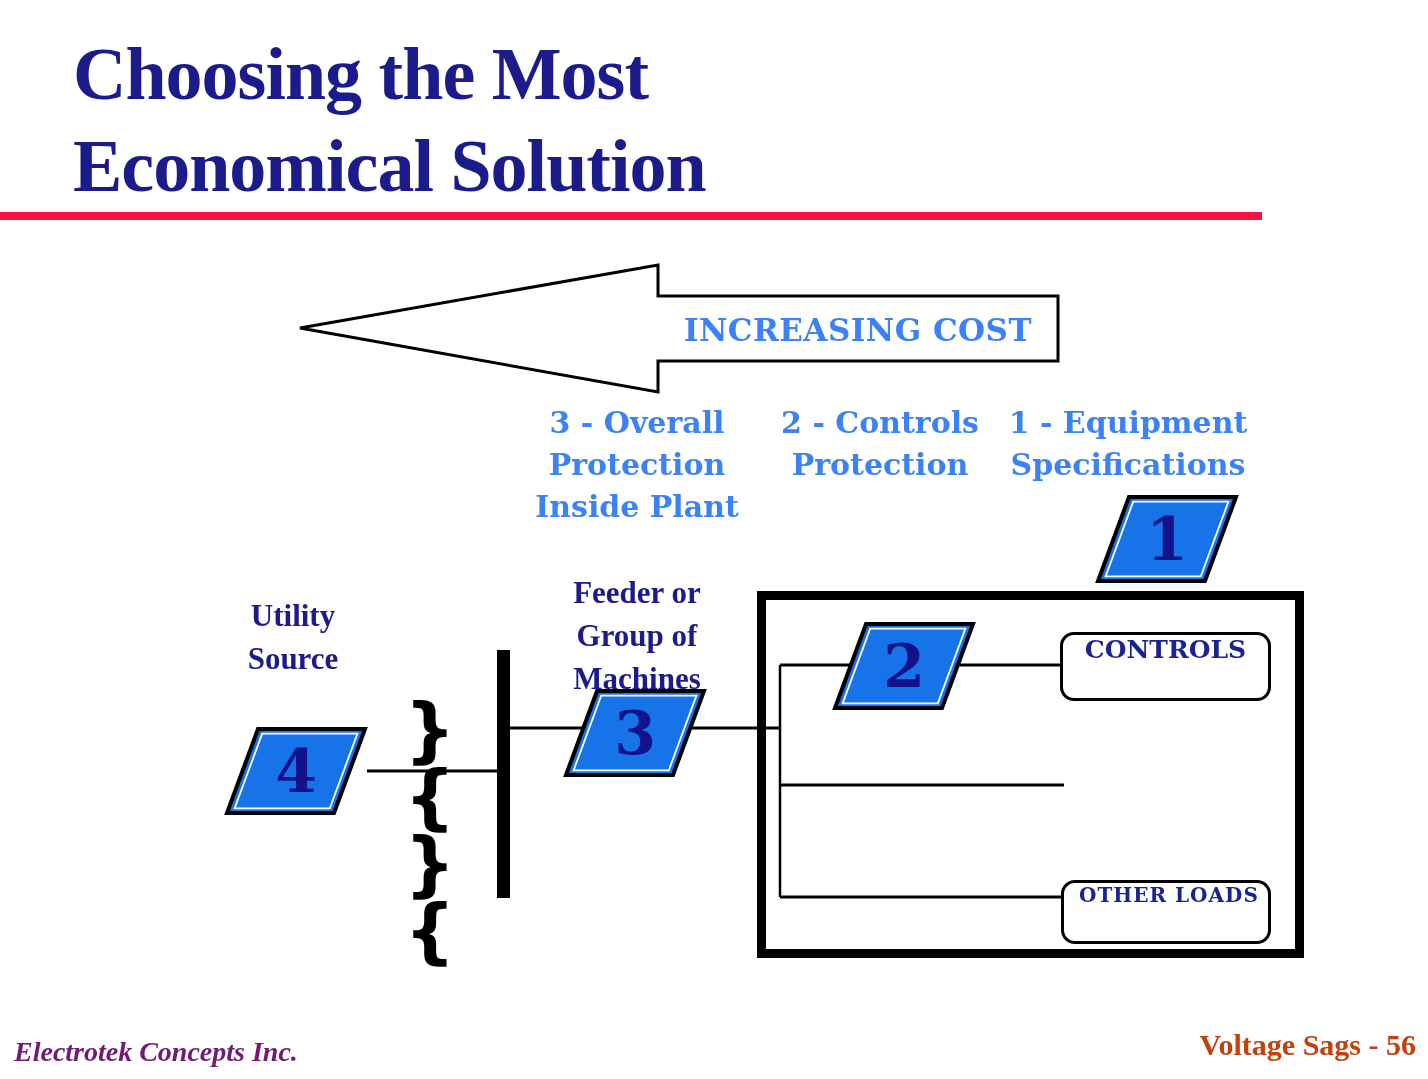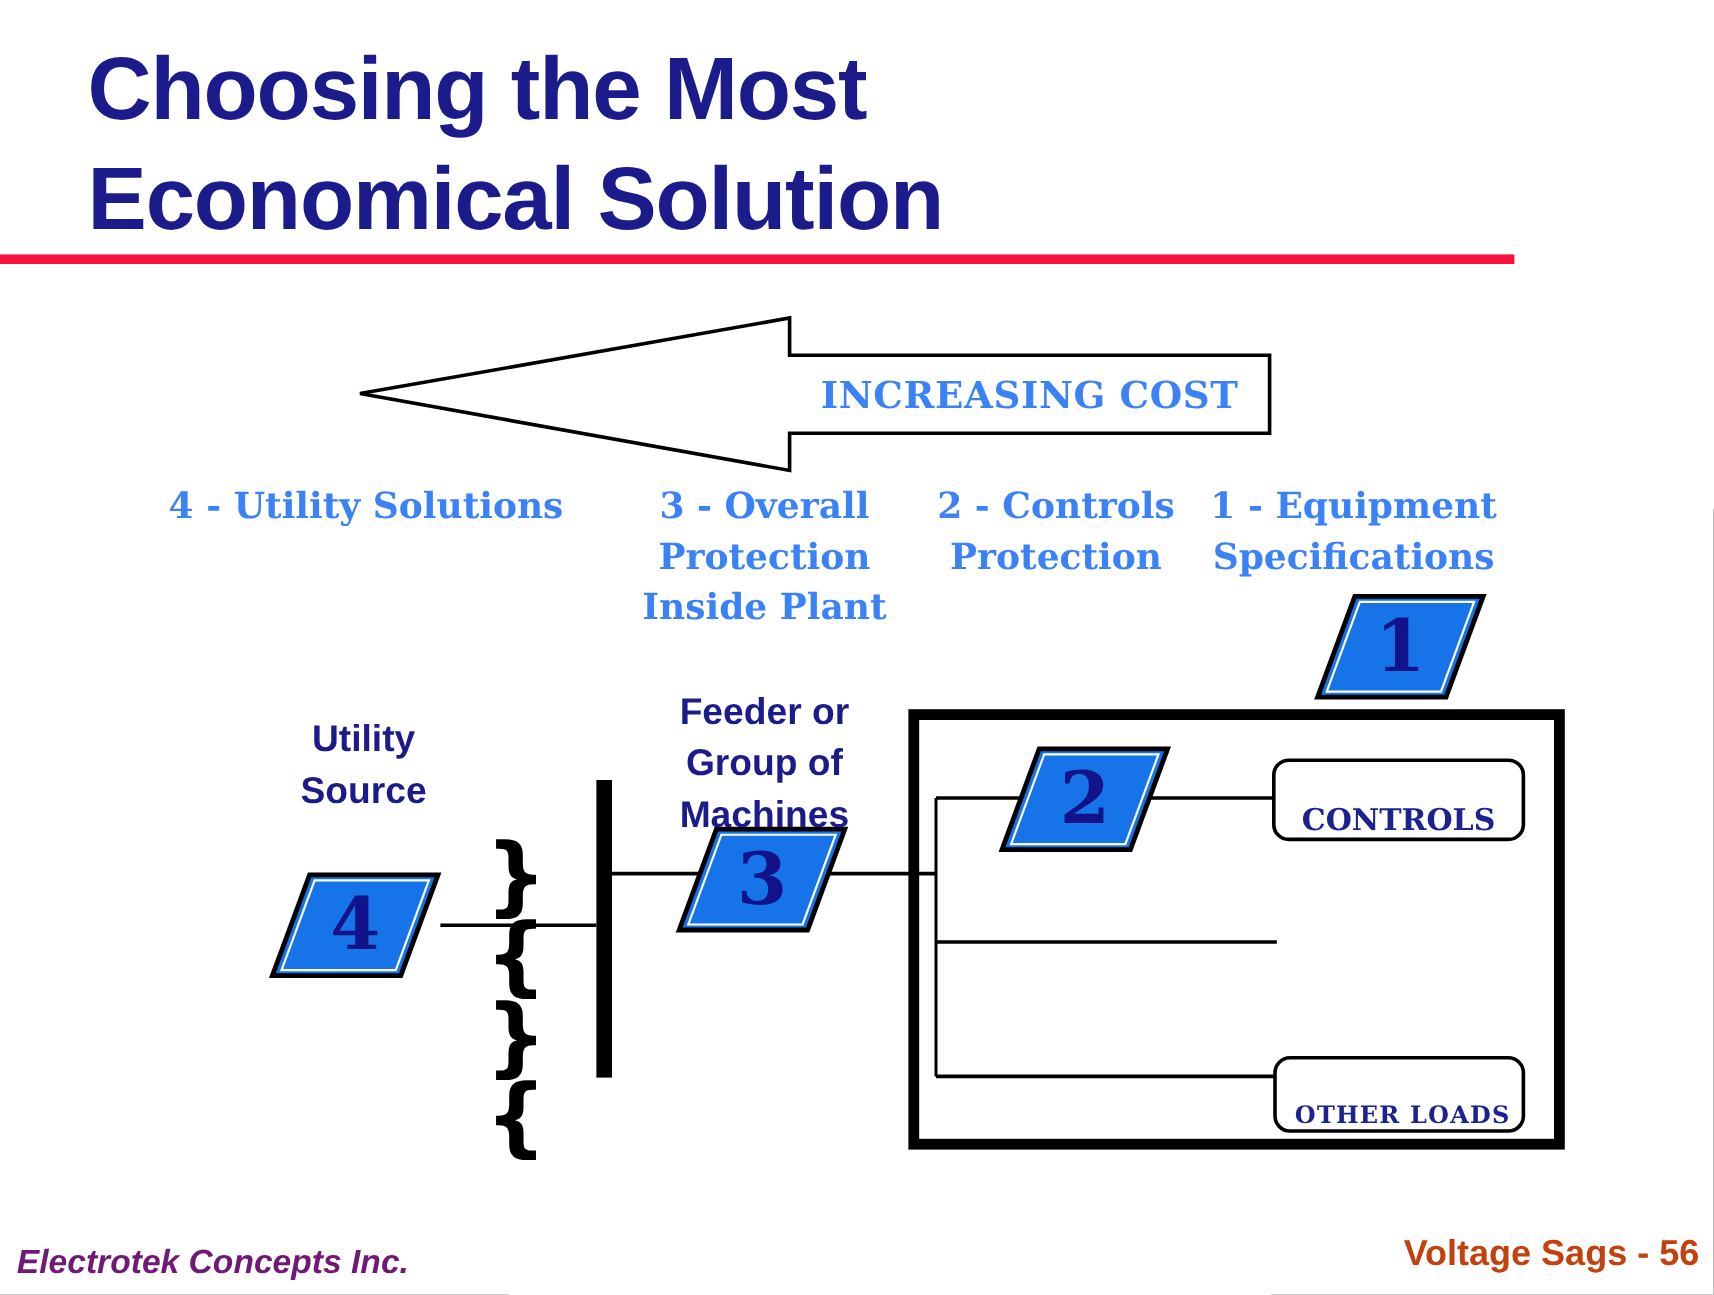--- a/index.html
+++ b/index.html
@@ -3,21 +3,21 @@
 <meta charset="utf-8">
 <style>
   html,body{margin:0;padding:0;background:#888;}
   .slide{
     position:relative;
     width:1428px;height:1079px;
     background:#ffffff;
     overflow:hidden;
     font-family:"Liberation Sans", sans-serif;
   }
-  .abs{position:absolute;}
+  .abs{position:absolute;font-family:Liberation Serif, serif;}
   .preline{white-space:pre-line;}
   .slide-title{
     left:73px;top:28px;width:960px;
     font-size:74px;line-height:92px;font-weight:800;letter-spacing:-1px;
     color:#1b1b8c;
   }
   .title-underline{
     left:0;top:212px;width:1262px;height:8px;background:#f8133f;
   }
   .serif{font-family:"DejaVu Serif","Liberation Serif",serif;font-weight:bold;color:#3b82f6;}
@@ -28,38 +28,38 @@
   .col-label{
     top:402px;text-align:center;font-size:30px;line-height:42px;
   }
   .col-4{left:115px;width:380px;}
   .col-3{left:487px;width:300px;}
   .col-2{left:757px;width:246px;}
   .col-1{left:983px;width:290px;}
   .sans-label{
     text-align:center;font-size:31px;line-height:43px;font-weight:bold;color:#1b1b8c;
   }
-  .utility-label{left:183px;top:594px;width:240px;}
+  .utility-label{left:173px;top:594px;width:240px;}
   .feeder-label{left:517px;top:571px;width:240px;}
   .marker-num{
     width:82px;height:70px;line-height:70px;text-align:center;
     font-family:"DejaVu Serif","Liberation Serif",serif;font-weight:bold;
     font-size:60px;color:#12128a;
   }
   .m1{left:1126px;top:504px;}
   .m2{left:863px;top:631px;}
   .m3{left:594px;top:698px;}
   .m4{left:255px;top:736px;}
   .plant-box{
     left:757px;top:591px;width:547px;height:367px;
     border:9px solid #000;box-sizing:border-box;background:transparent;
   }
   .load-box{
     box-sizing:border-box;border:3px solid #000;border-radius:14px;background:#fff;
-    display:flex;align-items:flex-end;justify-content:center;
+    display:flex;align-items:flex-start;justify-content:center;
     font-family:"DejaVu Serif","Liberation Serif",serif;font-weight:bold;
     font-size:25px;color:#1b2390;
   }
   .controls-box{left:1060px;top:632px;width:211px;height:69px;}
   .motors-box{left:1061px;top:751px;width:210px;height:73px;}
   .other-box{
     left:1061px;top:880px;width:210px;height:64px;
     justify-content:flex-start;padding-left:15px;white-space:nowrap;overflow:visible;
     font-size:20px;letter-spacing:1px;
   }
@@ -111,21 +111,20 @@
       <polygon points="573.6,770.4 668.8,770.4 696.4,695.6 601.2,695.6" fill="none" stroke="#fff" stroke-width="1.8"></polygon>
     </g>
     <g>
       <polygon points="227,813 334,813 365,729 258,729" fill="#1773e8" stroke="#000" stroke-width="4"></polygon>
       <polygon points="234.6,808.4 329.8,808.4 357.4,733.6 262.2,733.6" fill="none" stroke="#fff" stroke-width="1.8"></polygon>
     </g>
   </svg>
 
   <div class="abs arrow-label serif">INCREASING COST</div>
 
-  <div class="abs col-label col-4 serif preline">4 - Utility Solutions</div>
   <div class="abs col-label col-3 serif preline">3 - Overall
 Protection
 Inside Plant</div>
   <div class="abs col-label col-2 serif preline">2 - Controls
 Protection</div>
   <div class="abs col-label col-1 serif preline">1 - Equipment
 Specifications</div>
 
   <div class="abs sans-label utility-label preline">Utility
 Source</div>

